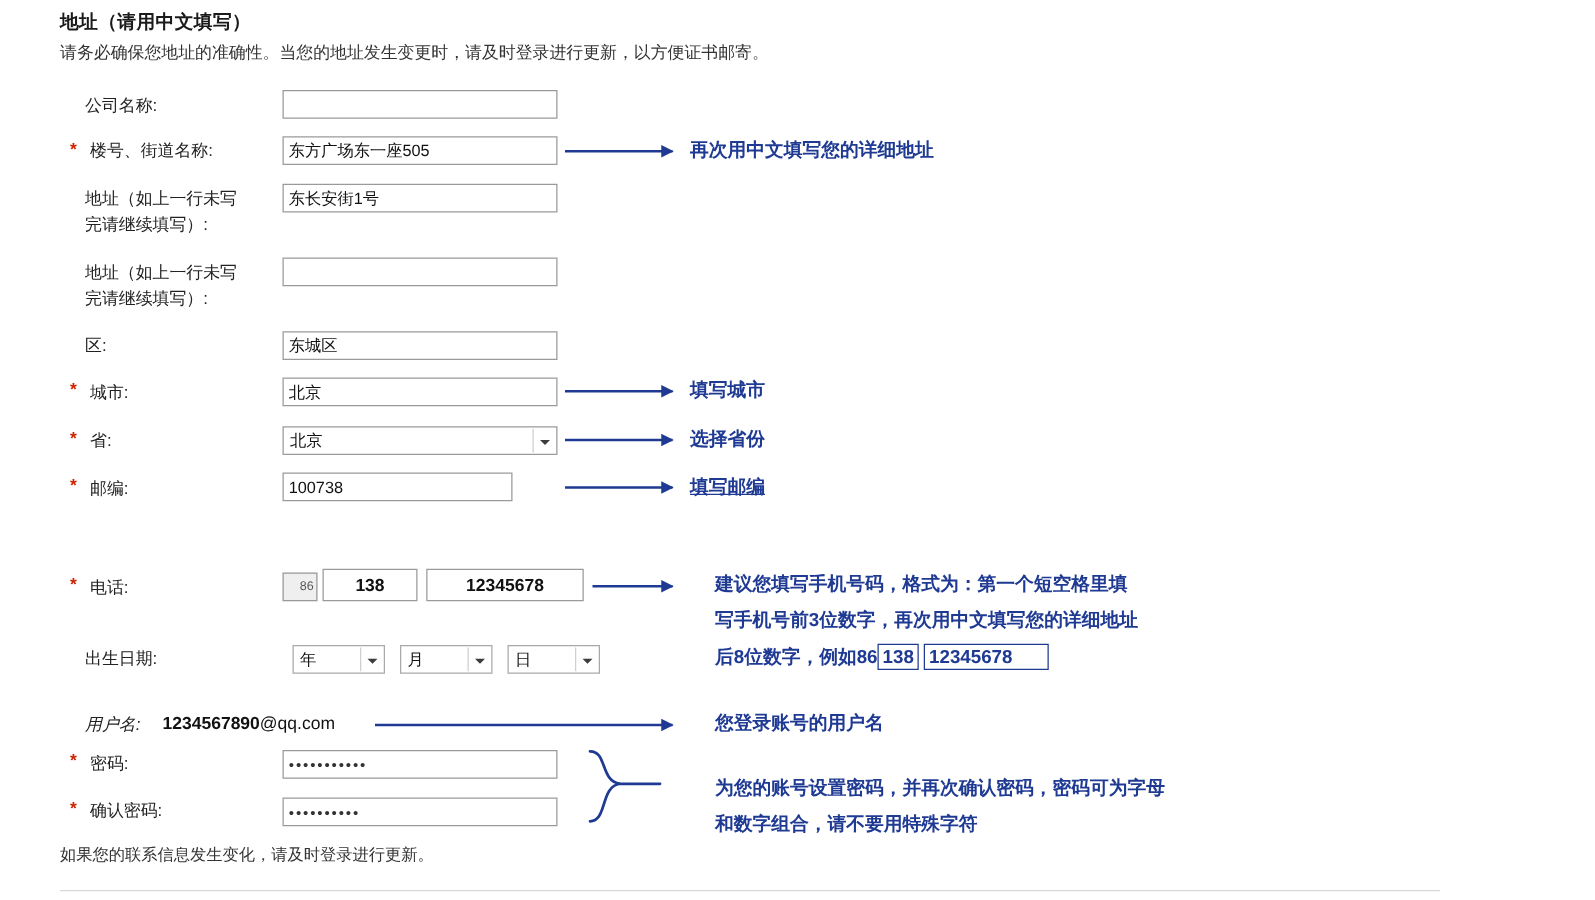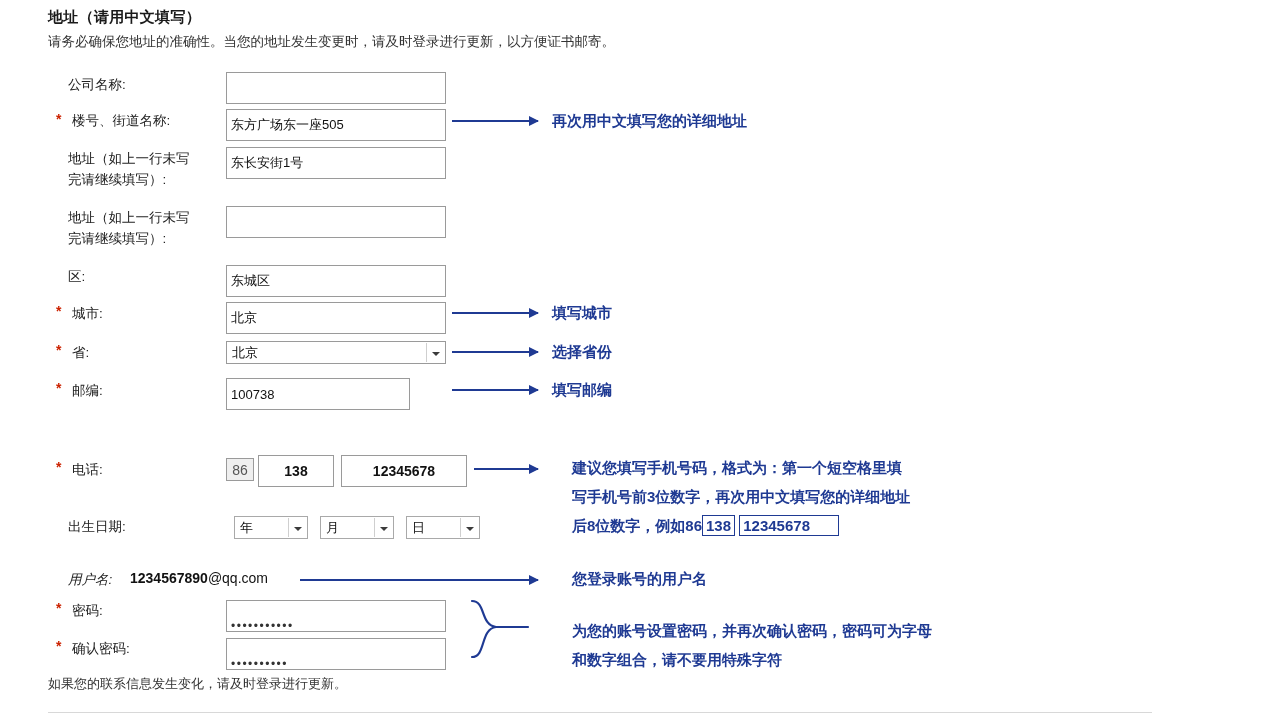--- a/index.html
+++ b/index.html
@@ -58,29 +58,29 @@
   }
   .field {
     position: absolute;
     box-sizing: border-box;
     border: 1px solid #9a9a9a;
     background: #ffffff;
     height: 23px;
     font-family: "Liberation Sans", sans-serif;
     font-size: 13px;
     color: #111111;
-    padding: 15px 4px;
+    padding: 1px 4px;
     line-height: 20px;
     outline: none;
   }
   .field.small-gray {
     background: #efefef;
     color: #555555;
-    font-size: 14px;
-    text-align: center;
+    font-size: 10px;
+    text-align: right;
     padding: 1px 2px;
   }
   .field.bold {
     font-weight: bold;
     font-size: 14px;
     text-align: center;
   }
   .field.pw {
     letter-spacing: 1.5px;
     font-size: 12px;
@@ -263,21 +263,21 @@
   <div class="arrow" style="left:452px; top:120px; width:86px;"></div>
   <div class="note" style="left:552px; top:109px;">再次用中文填写您的详细地址</div>
 
   <div class="arrow" style="left:452px; top:312px; width:86px;"></div>
   <div class="note" style="left:552px; top:301px;">填写城市</div>
 
   <div class="arrow" style="left:452px; top:351px; width:86px;"></div>
   <div class="note" style="left:552px; top:340px;">选择省份</div>
 
   <div class="arrow" style="left:452px; top:389px; width:86px;"></div>
-  <div class="note" style="left:552px; top:378px;">填写邮编</div>
+  <div class="note" style="left:552px; top:378px;text-decoration:underline;">填写邮编</div>
 
   <div class="arrow" style="left:474px; top:468px; width:64px;"></div>
   <div class="note" style="left:572px; top:456px;text-align:center;">建议您填写手机号码，格式为：第一个短空格里填</div>
   <div class="note" style="left:572px; top:485px;">写手机号前3位数字，再次用中文填写您的详细地址</div>
   <div class="note" style="left:572px; top:514px;">
     <span>后8位数字，例如86</span><span class="inline-box">138</span>
     <span class="inline-box wide">12345678</span>
   </div>
 
   <div class="arrow" style="left:300px; top:579px; width:238px;"></div>

